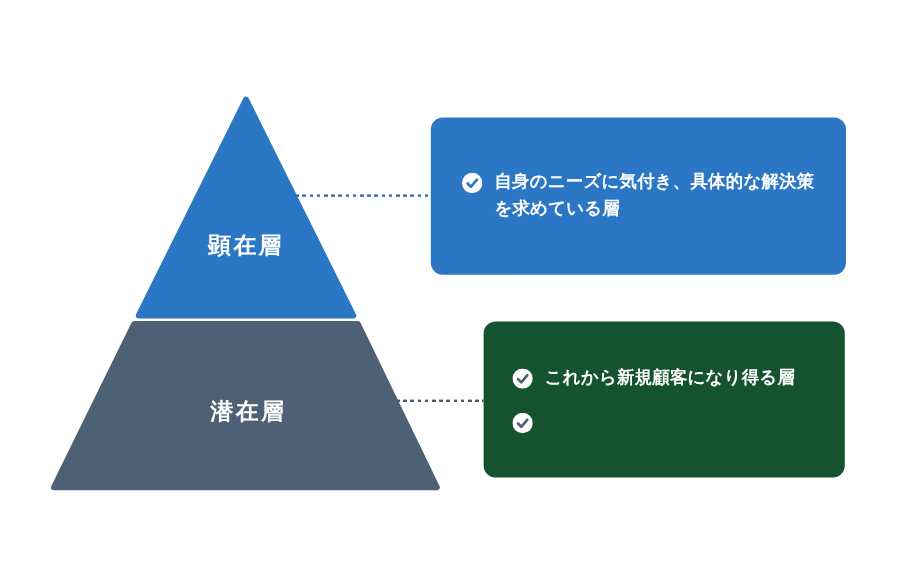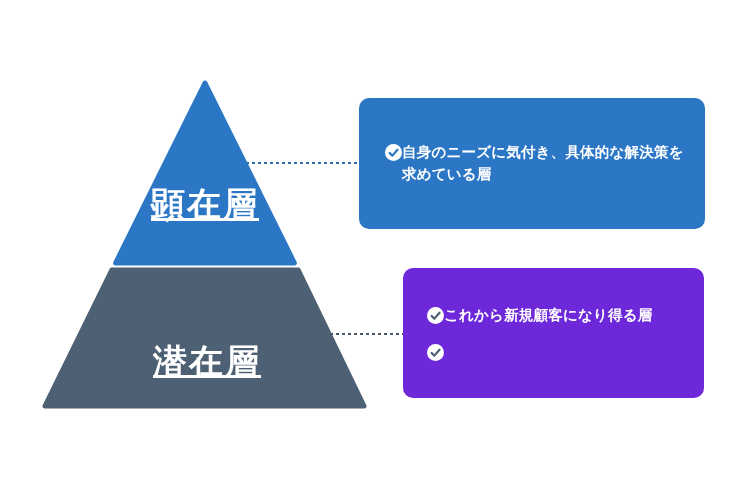--- a/index.html
+++ b/index.html
@@ -17,28 +17,27 @@
   }
   .pyramid-svg {
     position: absolute;
     left: 0; top: 0;
     width: 750px; height: 480px;
   }
   .pyramid-label {
     position: absolute;
     transform: translate(-50%, -50%);
     color: #ffffff;
-    font-size: 34px;
+    font-size: 19px;
     font-weight: 700;
     letter-spacing: 2px;
     white-space: nowrap;
-    text-decoration: underline;
   }
   .pyramid-label.top { left: 205px; top: 205px; }
-  .pyramid-label.bottom { left: 207px; top: 362px; }
+  .pyramid-label.bottom { left: 207px; top: 343px; }
 
   .connector {
     position: absolute;
     height: 2px;
   }
   .connector.blue {
     left: 246px; top: 162px; width: 113px;
     background-image: repeating-linear-gradient(to right, #2e6fb4 0 3px, transparent 3px 6px);
   }
   .connector.slate {
@@ -58,27 +57,28 @@
   .callout.explicit {
     left: 359px; top: 98px;
     width: 346px; height: 131px;
     background: #2b77c5;
     padding: 10px 14px 10px 26px;
     gap: 12px;
   }
   .callout.latent {
     left: 403px; top: 268px;
     width: 301px; height: 130px;
-    background: #6d28d9;
+    background: #14532d;
     padding: 10px 14px 10px 24px;
     gap: 16px;
   }
   .callout-item {
     display: flex;
     align-items: flex-start;
+    gap: 10px;
   }
   .callout-item .check {
     flex: 0 0 auto;
     margin-top: 2px;
   }
   .callout-item .txt {
     font-size: 14.5px;
     line-height: 1.5;
     font-weight: 600;
     letter-spacing: 0.2px;

